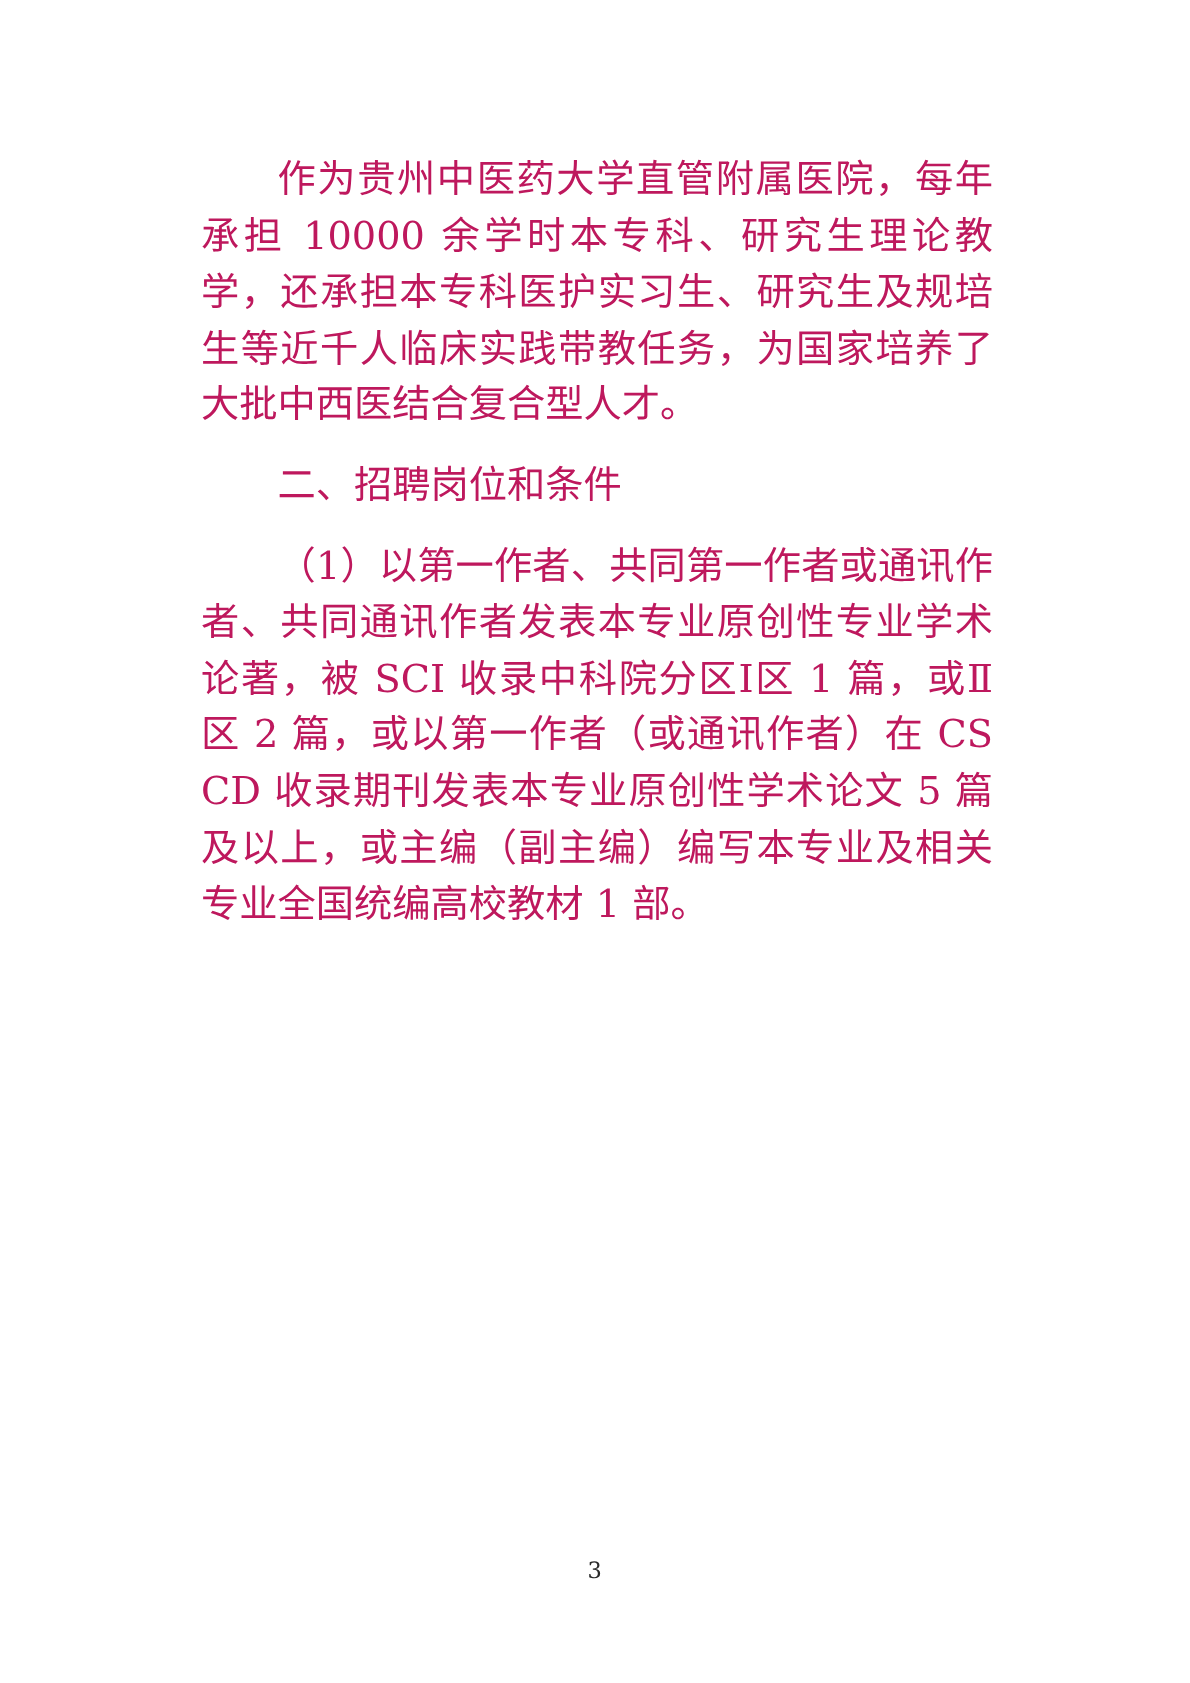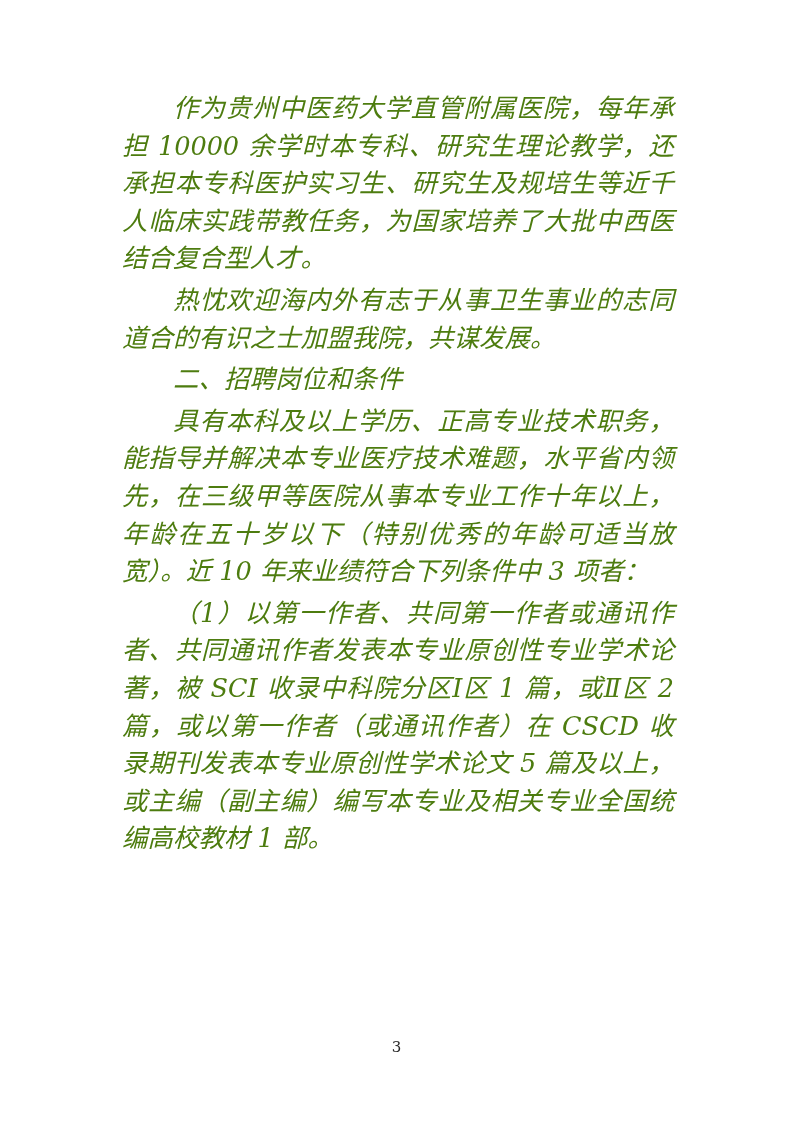--- a/index.html
+++ b/index.html
@@ -31,27 +31,26 @@
     width: 560px;
   }
 
   .para {
     font-size: 25.5px;
     line-height: 37.6px;
     letter-spacing: 0.0px;
     text-align: justify;
     text-justify: inter-character;
     text-align-last: left;
-    margin: 4px;
+    margin: 16px;
     padding: 0;
-    color: #4d7c0f;
+    color: #be185d;
     word-break: break-all;
     white-space: normal;
     font-weight: 400;
-    font-style: italic;
   }
 
   .indent2 {
     text-indent: 2em;
   }
 
   
   #page-number {
     position: absolute;
     left: 0;
@@ -67,27 +66,25 @@
 </head>
 <body>
 
 <div id="page">
 
   <div id="content">
 
     <p class="para indent2">作为贵州中医药大学直管附属医院，每年承担 10000 余学时本专科、研究生理论教学，还承担本专科医护实习生、研究生及规培生等近千人临床实践带教任务，为国家培养了大批中西医结合复合型人才。</p>
 
 
-    <p class="para indent2">热忱欢迎海内外有志于从事卫生事业的志同道合的有识之士加盟我院，共谋发展。</p>
 
     <p class="para indent2">二、招聘岗位和条件</p>
 
 
 
-    <p class="para indent2">具有本科及以上学历、正高专业技术职务，能指导并解决本专业医疗技术难题，水平省内领先，在三级甲等医院从事本专业工作十年以上，年龄在五十岁以下（特别优秀的年龄可适当放宽）。近 10 年来业绩符合下列条件中 3 项者：</p>
 
     <p class="para indent2">（1）以第一作者、共同第一作者或通讯作者、共同通讯作者发表本专业原创性专业学术论著，被 SCI 收录中科院分区Ⅰ区 1 篇，或Ⅱ区 2 篇，或以第一作者（或通讯作者）在 CSCD 收录期刊发表本专业原创性学术论文 5 篇及以上，或主编（副主编）编写本专业及相关专业全国统编高校教材 1 部。</p>
 
   </div>
 
   <div id="page-number">3</div>
 
 </div>
 
 </body></html>

